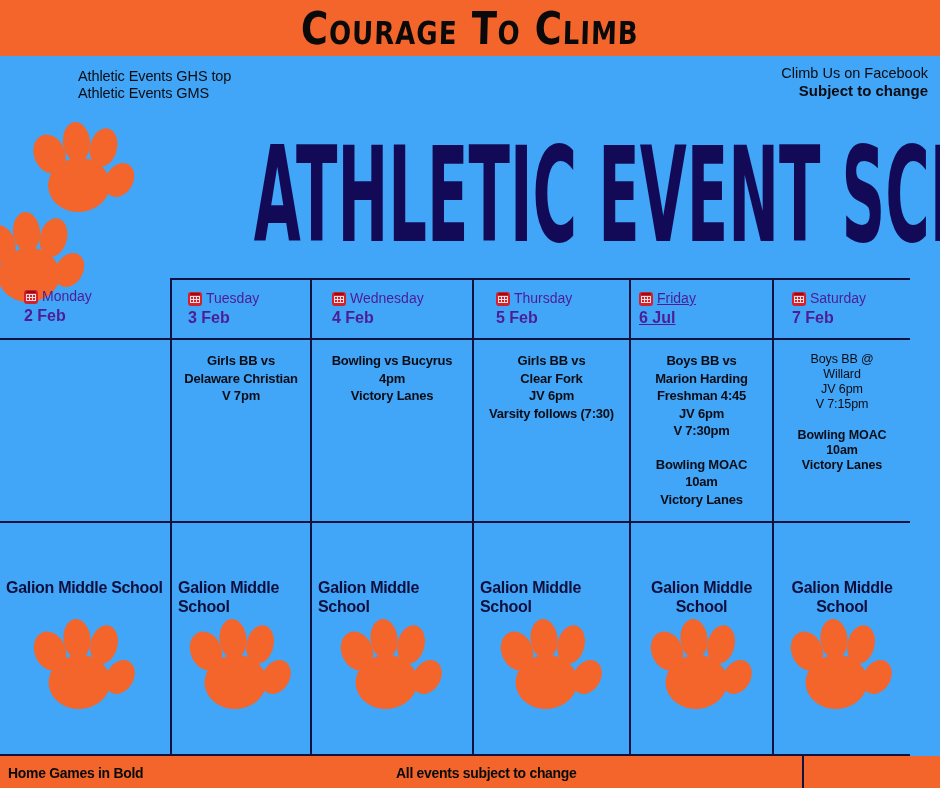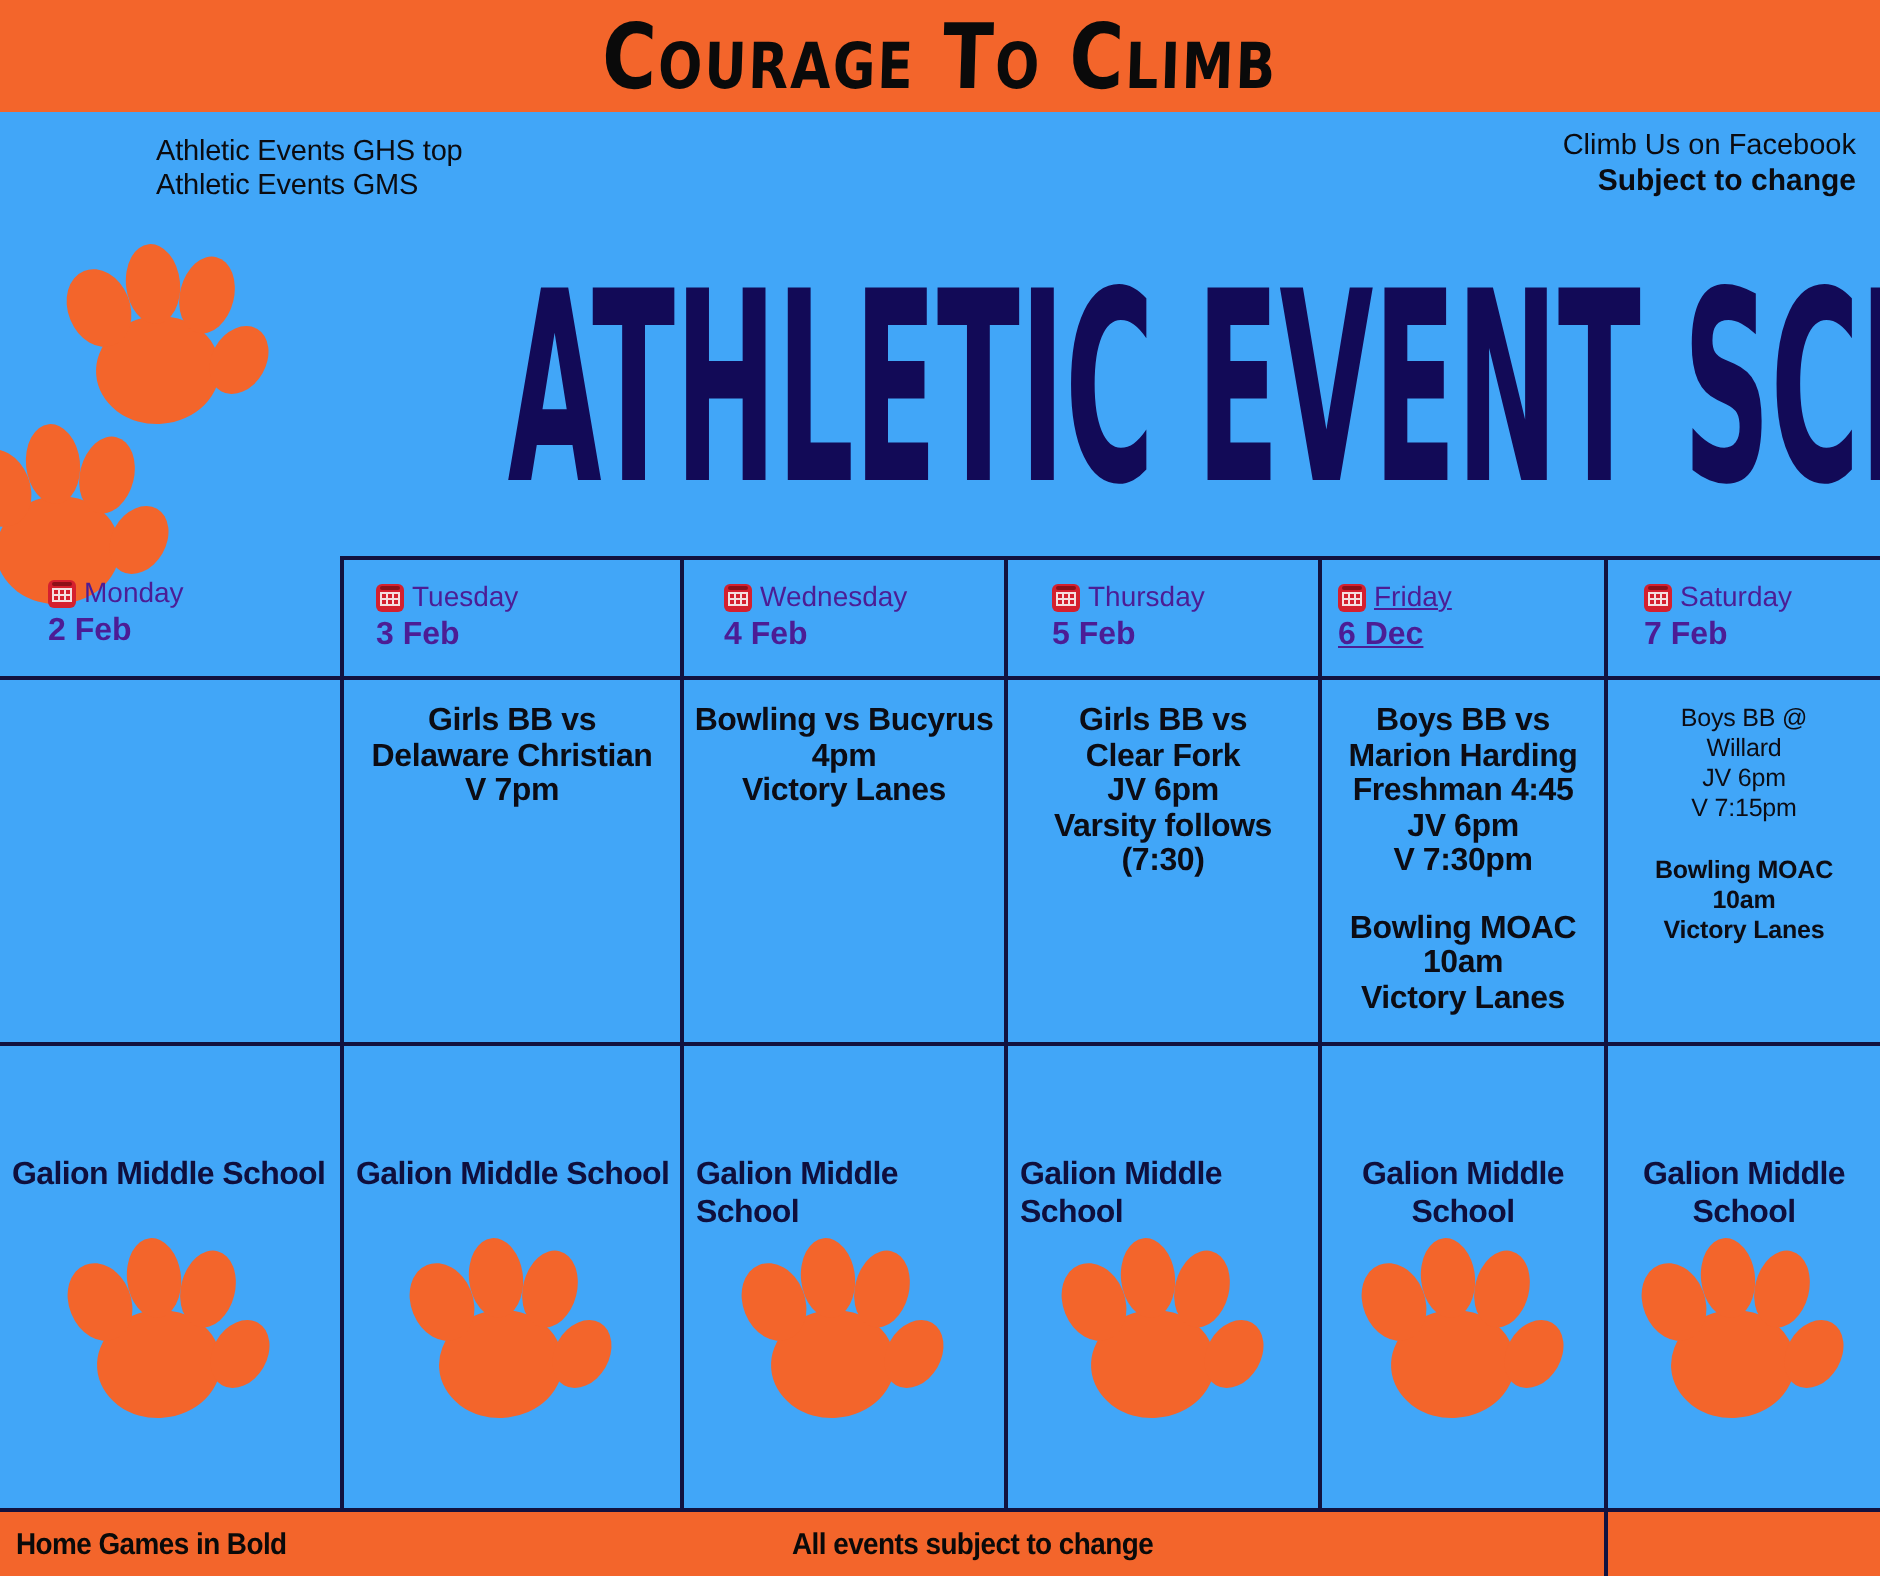--- a/index.html
+++ b/index.html
@@ -114,21 +114,21 @@
     position: relative;
   }
   .col {
     position: relative;
     display: flex;
     flex-direction: column;
     border-left: 2px solid #12123f;
   }
   .col:first-child { border-left: none; }
   .col.c1 { width: 170px; }
-  .col.c2 { width: 170px; }
+  .col.c2 { width: 140px; }
   .col.c3 { width: 162px; }
   .col.c4 { width: 157px; }
   .col.c5 { width: 143px; }
   .col.c6 { width: 138px; }
 
   .day-head {
     height: 62px;
     border-top: 2px solid #12123f;
     border-bottom: 2px solid #12123f;
     padding-top: 10px;
@@ -184,21 +184,21 @@
 
   
   .events {
     flex: 1 1 auto;
     border-bottom: 2px solid #12123f;
     padding: 12px 4px 6px 4px;
     color: #0c0c14;
     text-align: center;
   }
   .event-block {
-    font-size: 16px;
+    font-size: 13px;
     line-height: 17.5px;
     font-weight: bold;
     margin-bottom: 16px;
     letter-spacing: -0.2px;
   }
   .event-block.away { font-weight: normal; }
   .event-block.small {
     font-size: 12.5px;
     line-height: 15px;
     letter-spacing: -0.1px;
@@ -416,21 +416,21 @@
         </div>
       </div>
     </div>
 
     <div class="col c5">
       <div class="day-head">
         <div class="day-name-row">
           <span class="cal-icon"></span>
           <span>Friday</span>
         </div>
-        <div class="day-date">6 Dec</div>
+        <div class="day-date">6 Jul</div>
       </div>
       <div class="events">
         <div class="event-block">
           <div>Boys BB vs</div>
           <div>Marion Harding</div>
           <div>Freshman 4:45</div>
           <div>JV 6pm</div>
           <div>V 7:30pm</div>
         </div>
         <div class="event-block">

